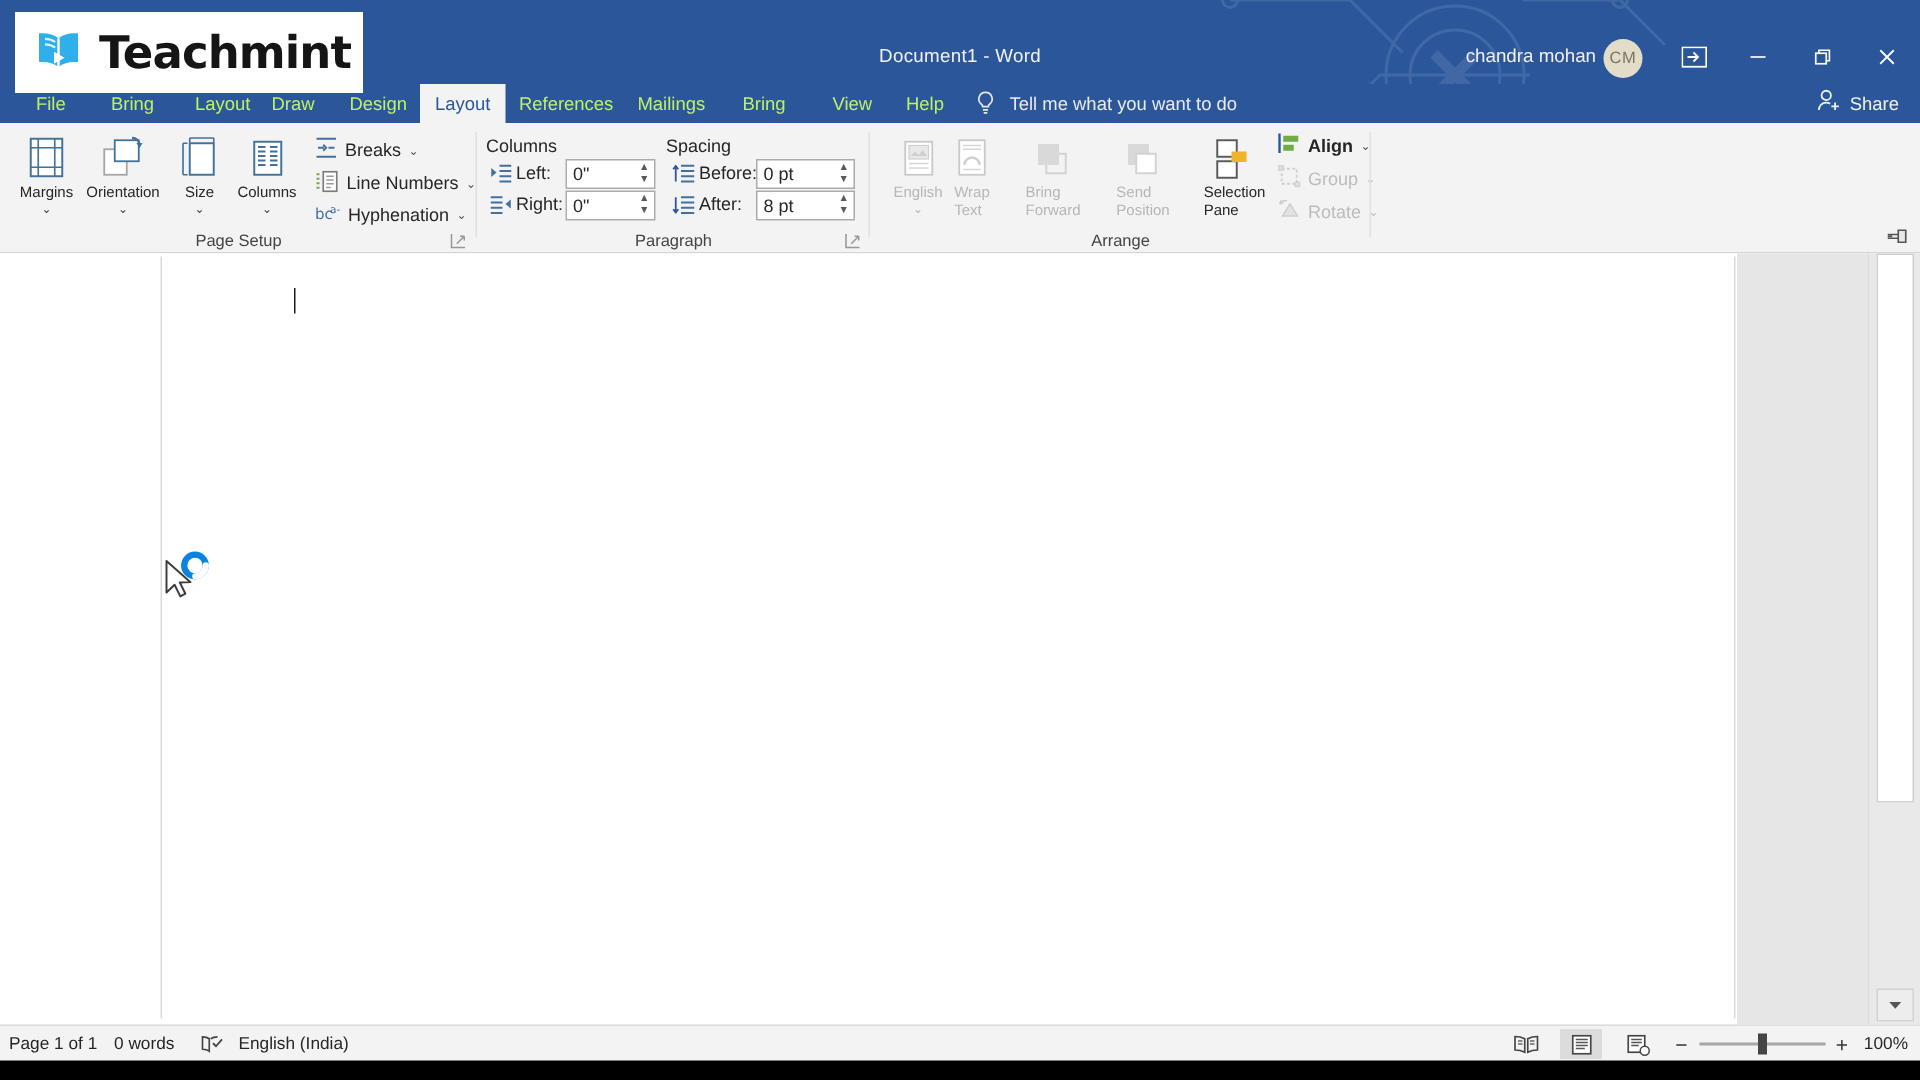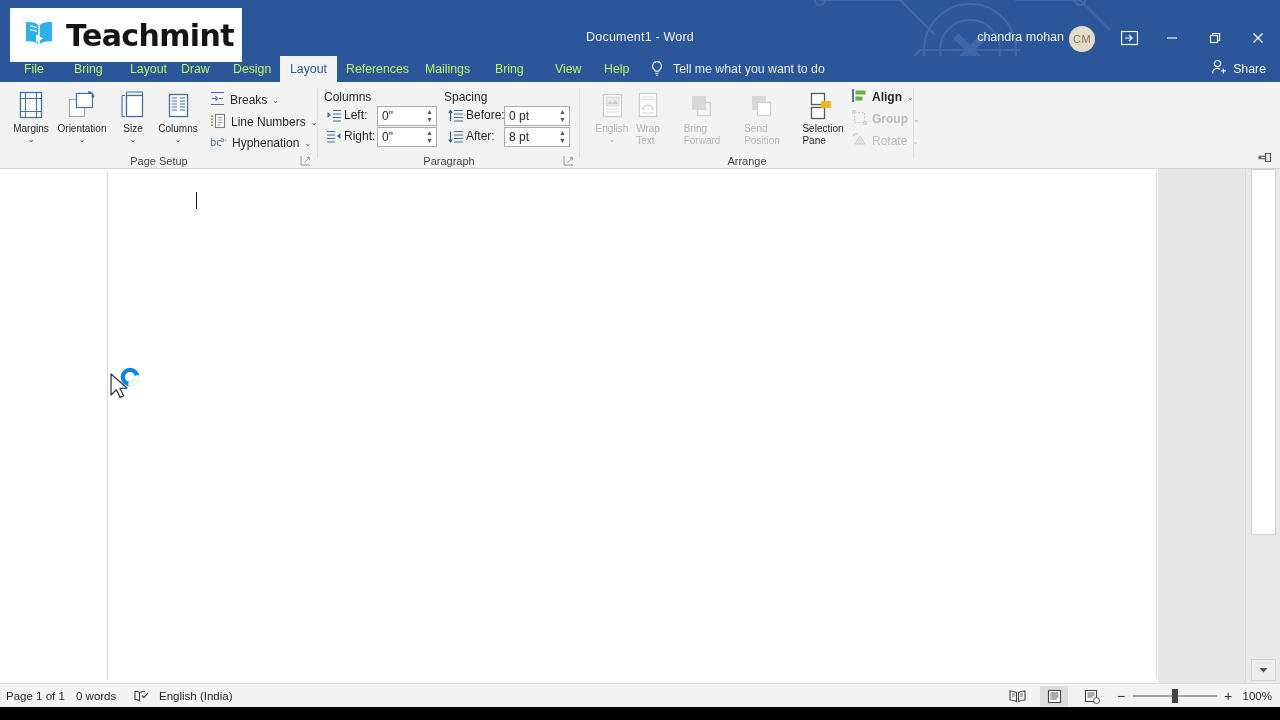--- a/index.html
+++ b/index.html
@@ -519,21 +519,21 @@
           <svg width="15" height="15" viewBox="0 0 15 15">
             <path d="M1 1v13" stroke="#2b579a" stroke-width="1.6"></path>
             <rect x="3.5" y="2.5" width="10" height="4" fill="#70ad47"></rect>
             <rect x="3.5" y="8.5" width="7" height="4" fill="#70ad47"></rect>
           </svg>
         </span>
         <span class="lbl" style="font-weight:600;">Align</span>
         <span class="chev">⌄</span>
       </div>
 
-      <div class="smbtn dis" style="left:268px; top:27px;font-weight:bold;">
+      <div class="smbtn dis" style="left:268px; top:27px;">
         <span>
           <svg width="15" height="15" viewBox="0 0 15 15">
             <rect x="2.5" y="2.5" width="10" height="10" fill="none" stroke="#cfcfcf" stroke-width="1.2" stroke-dasharray="2 1.5"></rect>
             <rect x="0.5" y="0.5" width="3" height="3" fill="#e0e0e0" stroke="#cfcfcf" stroke-width=".8"></rect>
             <rect x="11.5" y="11.5" width="3" height="3" fill="#e0e0e0" stroke="#cfcfcf" stroke-width=".8"></rect>
           </svg>
         </span>
         <span class="lbl">Group</span>
         <span class="chev">⌄</span>
       </div>

